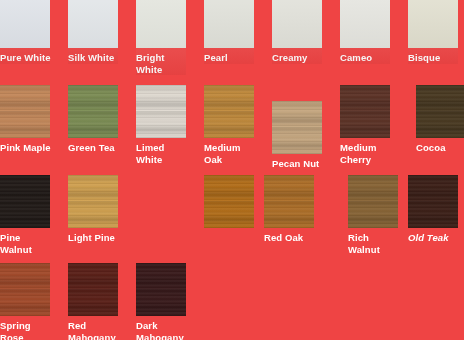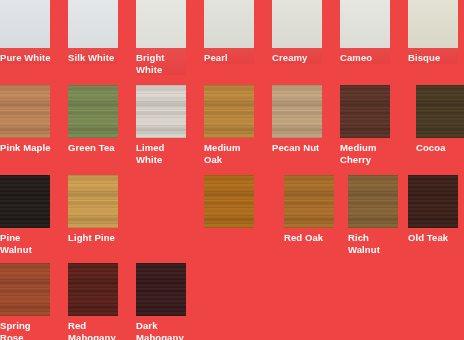--- a/index.html
+++ b/index.html
@@ -147,21 +147,21 @@
 White" style="background-color: rgb(226, 220, 211);"></span>
           <span class="chip-label">Limed
 White</span>
         </div>
         <div class="swatch-cell" style="left: 204px;">
           <span class="chip grain" title="Medium
 Oak" style="background-color: rgb(195, 140, 62);"></span>
           <span class="chip-label">Medium
 Oak</span>
         </div>
-        <div class="swatch-cell" style="left: 272px;">
+        <div class="swatch-cell" style="left: 272px; margin-top: 16px;">
           <span class="chip grain" title="Pecan Nut" style="background-color: rgb(200, 169, 130);"></span>
           <span class="chip-label">Pecan Nut</span>
         </div>
         <div class="swatch-cell" style="left: 340px;">
           <span class="chip grain" title="Medium
 Cherry" style="background-color: rgb(94, 52, 40);"></span>
           <span class="chip-label">Medium
 Cherry</span>
         </div>
         <div class="swatch-cell" style="left: 408px; padding-left: 8px;">
@@ -176,31 +176,31 @@
           <span class="chip-label">Pine
 Walnut</span>
         </div>
         <div class="swatch-cell" style="left: 68px;">
           <span class="chip grain" title="Light Pine" style="background-color: rgb(211, 163, 82);"></span>
           <span class="chip-label">Light Pine</span>
         </div>
         <div class="swatch-cell" style="left: 204px;">
           <span class="chip grain" title="Chestnut" style="background-color: rgb(181, 112, 27);"></span>
         </div>
-        <div class="swatch-cell" style="left: 284px;">
+        <div class="swatch-cell" style="left: 264px;">
           <span class="chip grain" title="Red Oak" style="background-color: rgb(176, 113, 42);"></span>
           <span class="chip-label">Red Oak</span>
         </div>
         <div class="swatch-cell" style="left: 348px;">
           <span class="chip grain" title="Rich
 Walnut" style="background-color: rgb(138, 102, 55);"></span>
           <span class="chip-label">Rich
 Walnut</span>
         </div>
-        <div class="swatch-cell" style="left: 408px;">
+        <div class="swatch-cell" style="left: 408px; font-style: italic;">
           <span class="chip grain" title="Old Teak" style="background-color: rgb(62, 33, 25);"></span>
           <span class="chip-label">Old Teak</span>
         </div>
       </div>
       <div class="swatch-row" style="position: absolute; left: 0px; top: 263px;">
         <div class="swatch-cell" style="left: 0px;">
           <span class="chip grain" title="Spring
 Rose" style="background-color: rgb(165, 76, 44);"></span>
           <span class="chip-label">Spring
 Rose</span>

